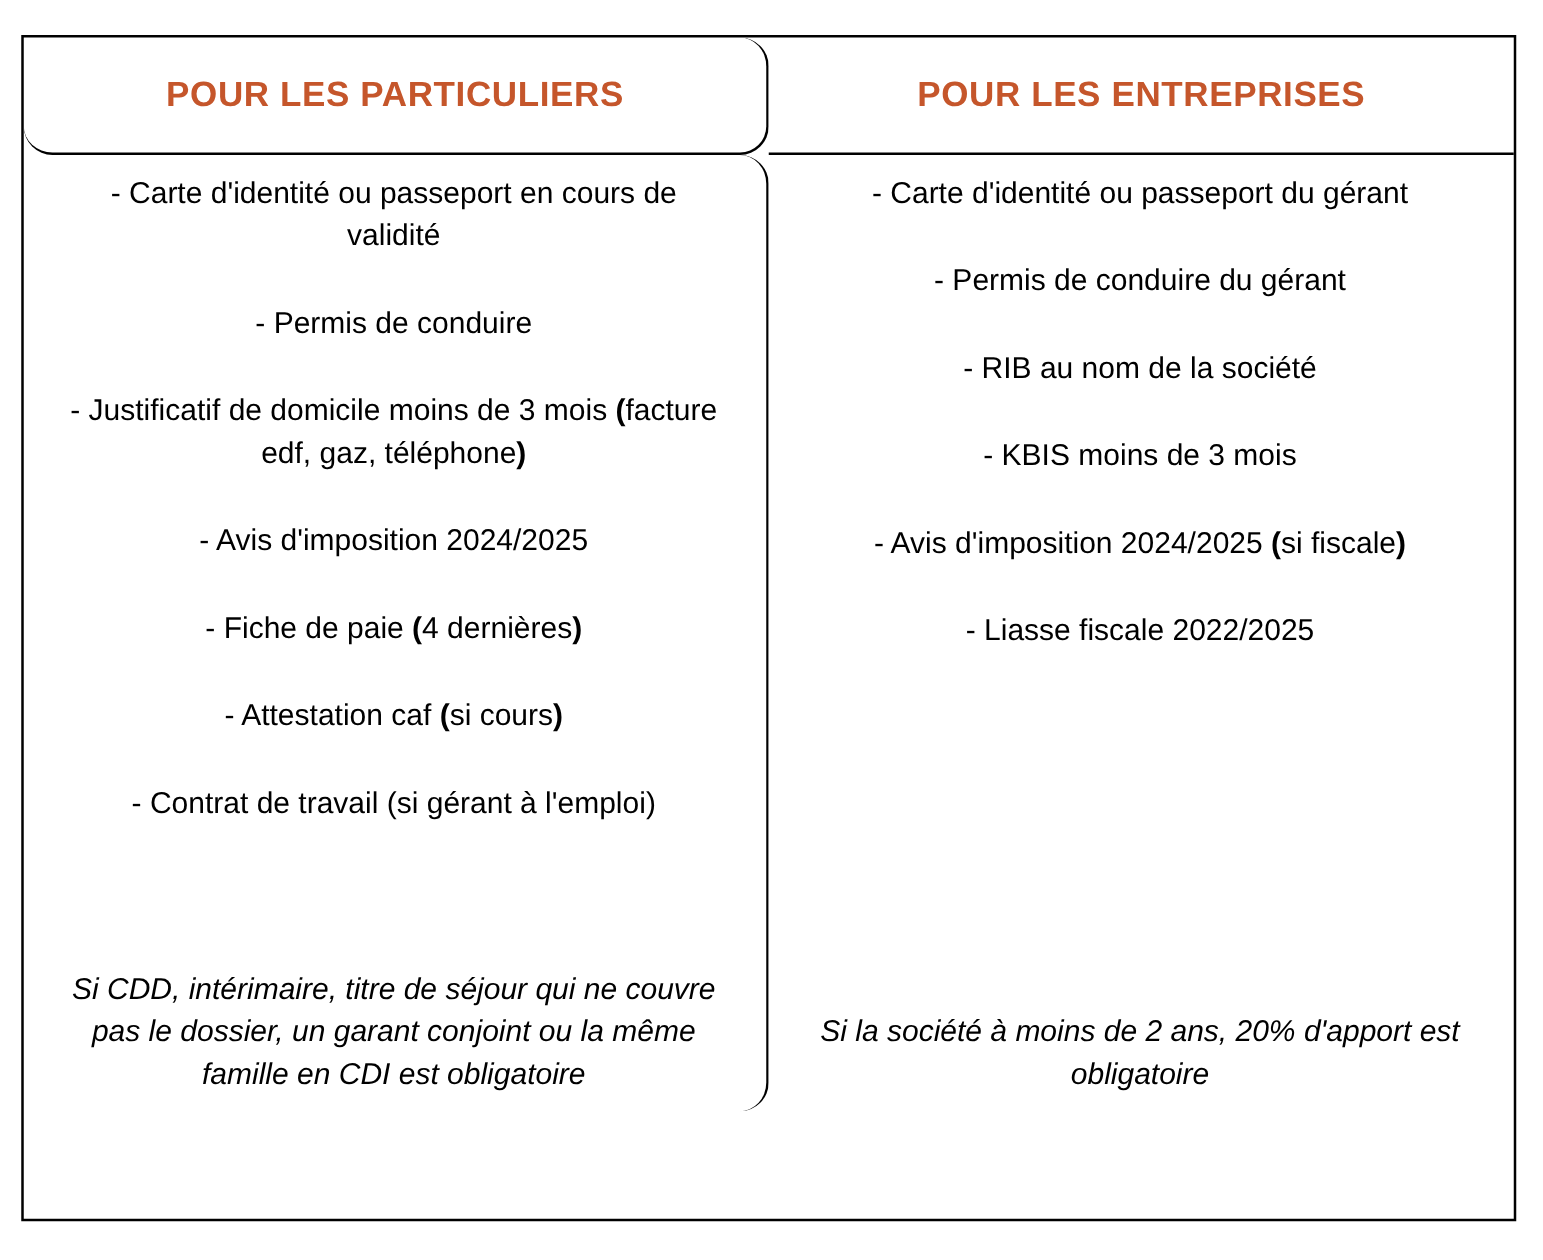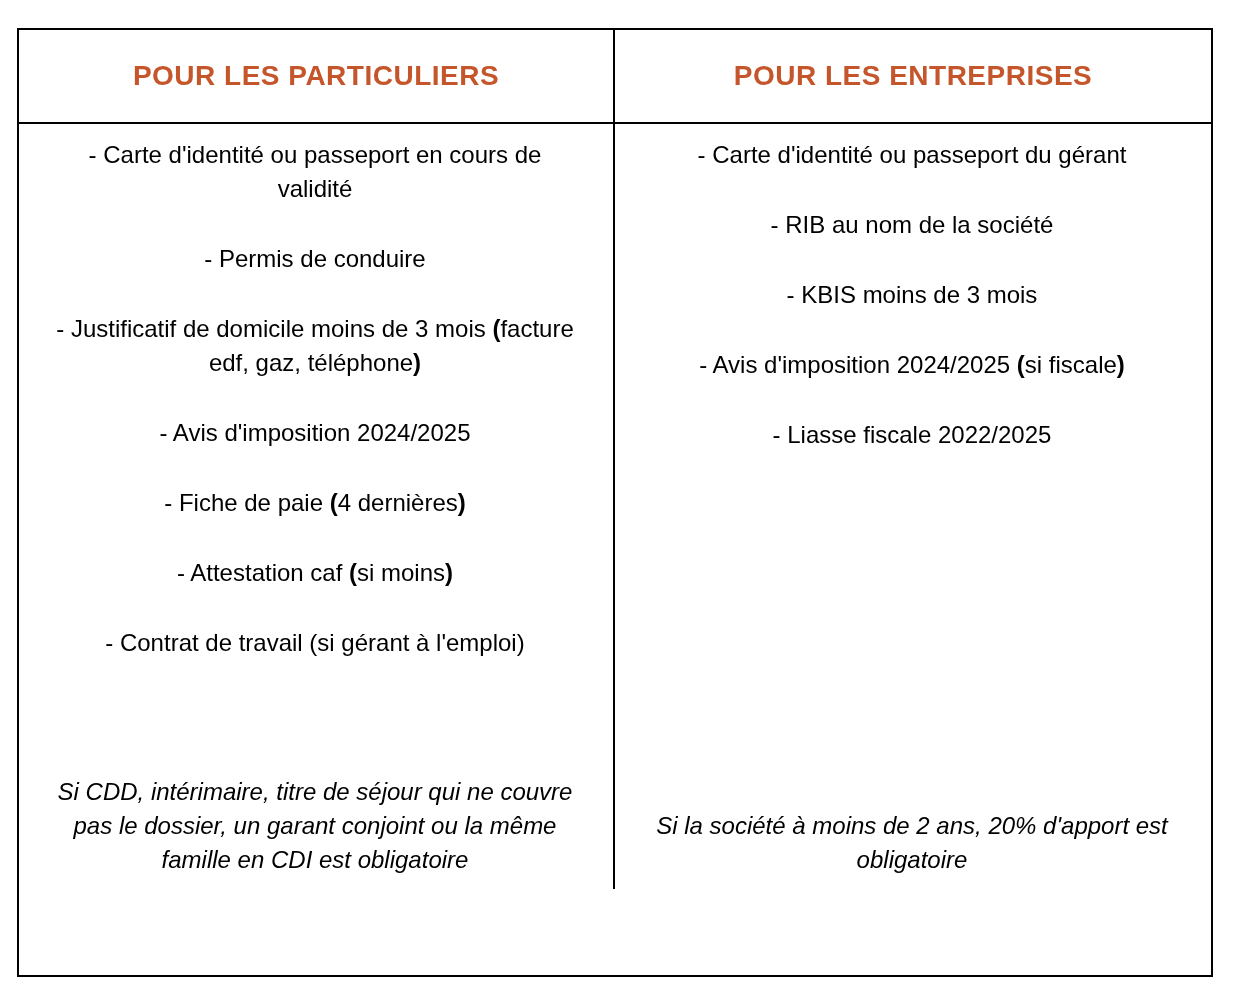--- a/index.html
+++ b/index.html
@@ -37,20 +37,21 @@
     align-items: center;
     justify-content: center;
     font-size: 28px;
     font-weight: 700;
     letter-spacing: 0.5px;
     color: var(--header-color, #C5562B);
   }
   .col-left {
     box-sizing: border-box;
     border-right: 2px solid var(--border-color, #000);
+    border-radius: 23px;
   }
   .body-cell {
     box-sizing: border-box;
     display: flex;
     flex-direction: column;
     align-items: center;
     padding: 14px 6px 12px 4px;
     font-size: 24px;
     line-height: 34px;
     text-align: center;
@@ -88,29 +89,30 @@
     <div class="header-cell">POUR LES ENTREPRISES</div>
 
     <div class="body-cell col-left">
         <p class="item"><span>- Carte d'identité ou passeport en cours de
 validité</span></p>
         <p class="item"><span>- Permis de conduire</span></p>
         <p class="item"><span>- Justificatif de domicile moins de 3 mois </span><span class="b">(</span><span>facture
 edf, gaz, téléphone</span><span class="b">)</span></p>
         <p class="item"><span>- Avis d'imposition 2024/2025</span></p>
         <p class="item"><span>- Fiche de paie </span><span class="b">(</span><span>4 dernières</span><span class="b">)</span></p>
-        <p class="item"><span>- Attestation caf </span><span class="b">(</span><span>si moins</span><span class="b">)</span></p>
+        <p class="item"><span>- Attestation caf </span><span class="b">(</span><span>si cours</span><span class="b">)</span></p>
         <p class="item"><span>- Contrat de travail (si gérant à l'emploi)</span></p>
         <p class="item italic"><span>Si CDD, intérimaire, titre de séjour qui ne couvre
 pas le dossier, un garant conjoint ou la même
 famille en CDI est obligatoire</span></p>
       </div>
 
     <div class="body-cell">
         <p class="item"><span>- Carte d'identité ou passeport du gérant</span></p>
+        <p class="item"><span>- Permis de conduire du gérant</span></p>
         <p class="item"><span>- RIB au nom de la société</span></p>
         <p class="item"><span>- KBIS moins de 3 mois</span></p>
         <p class="item"><span>- Avis d'imposition 2024/2025 </span><span class="b">(</span><span>si fiscale</span><span class="b">)</span></p>
         <p class="item"><span>- Liasse fiscale 2022/2025</span></p>
         <p class="item italic"><span>Si la société à moins de 2 ans, 20% d'apport est
 obligatoire</span></p>
       </div>
 
 
   </div>

